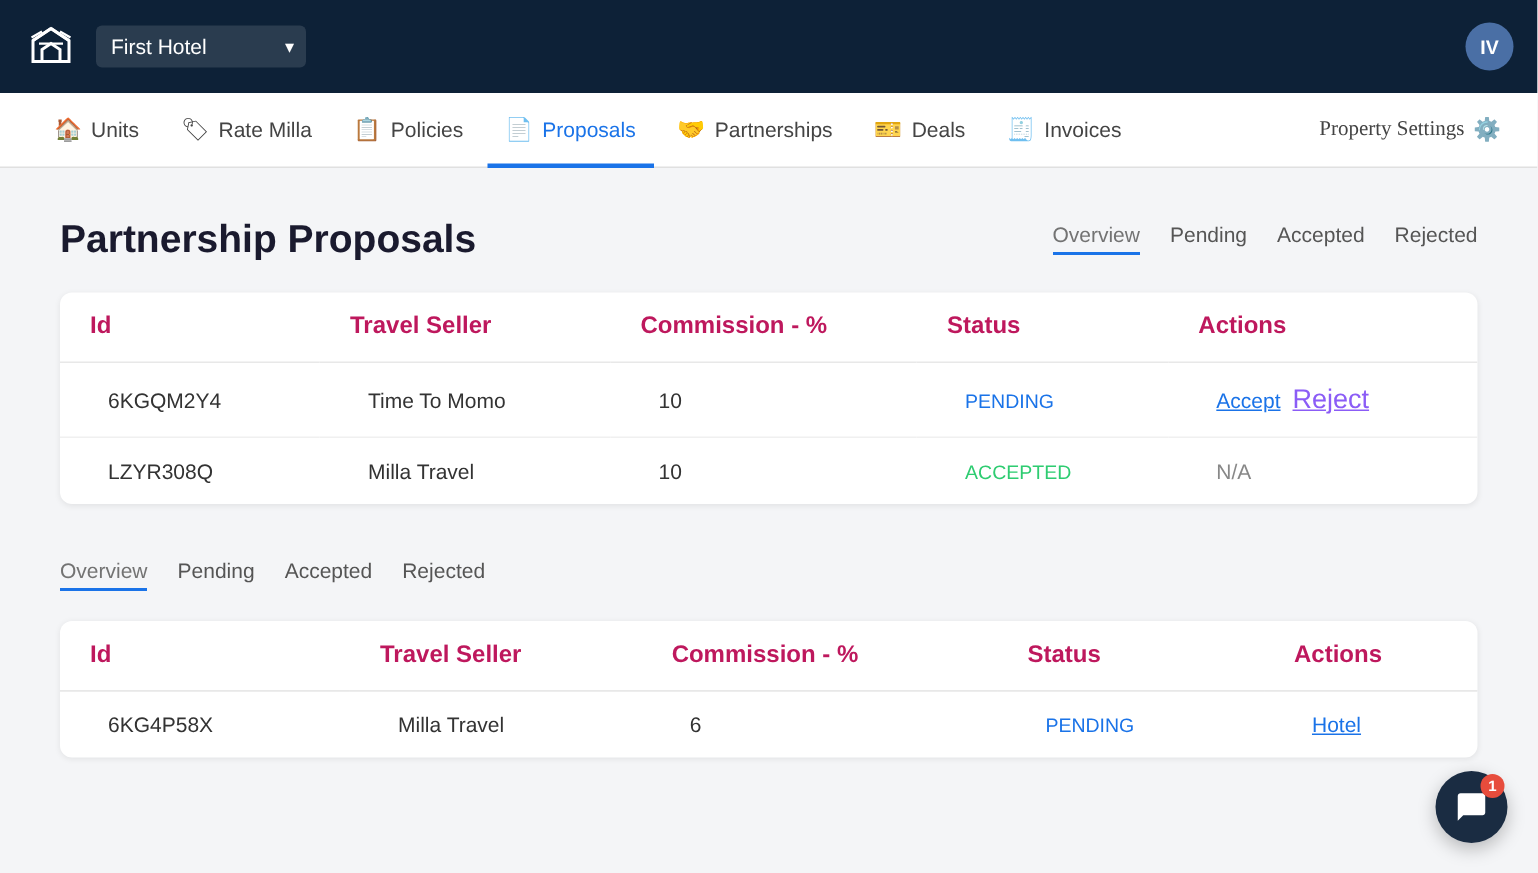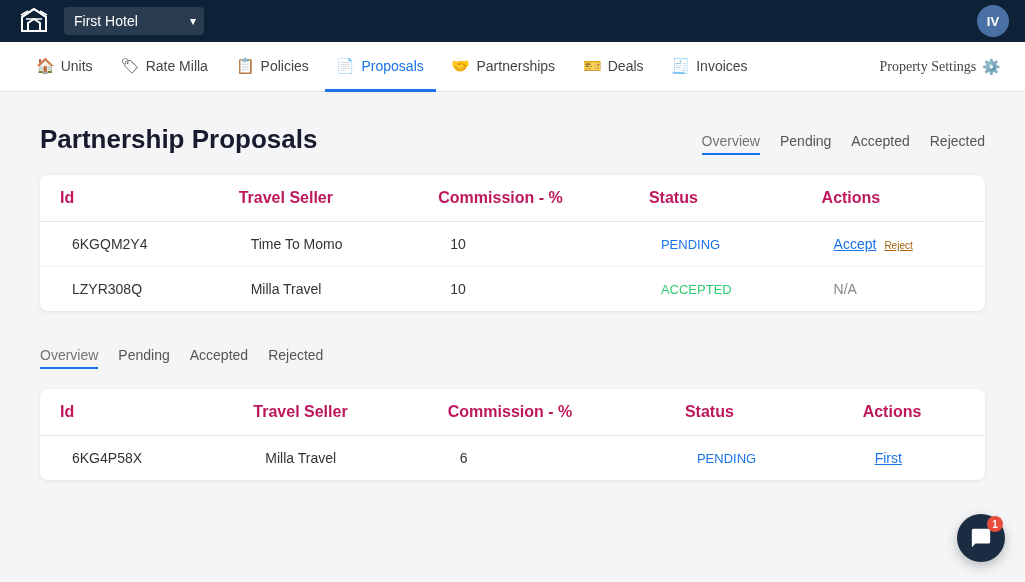--- a/index.html
+++ b/index.html
@@ -1,21 +1,21 @@
 <!DOCTYPE html>
 <html><head>
   <meta charset="utf-8">
   <style>
     * { box-sizing: border-box; margin: 0; padding: 0; }
     body { font-family: -apple-system, BlinkMacSystemFont, 'Segoe UI', sans-serif; background: #f4f5f7; min-height: 582px; }
 
     
     .topbar {
       background: #0d2137;
-      height: 42px;
+      height: 62px;
       display: flex;
       align-items: center;
       padding: 0 16px;
       justify-content: space-between;
     }
     .topbar-left { display: flex; align-items: center; gap: 12px; }
     .logo-icon {
       width: 36px; height: 36px;
       display: flex; align-items: center; justify-content: center;
     }
@@ -82,21 +82,21 @@
     .subnav-item .nav-icon { font-size: 15px; }
     .subnav-right { display: flex; align-items: center; gap: 6px; color: #444; font-size: 14px; cursor: pointer; font-family: Liberation Serif, serif; }
     .subnav-right .gear-icon { font-size: 15px; }
 
     
     .main { padding: 32px 40px; background: #f4f5f7; min-height: calc(582px - 100px); }
 
     
     .section { margin-bottom: 32px; }
     .section-header {
-      display: flex; align-items: flex-end; justify-content: space-between;
+      display: flex; align-items: flex-start; justify-content: space-between;
       margin-bottom: 20px;
     }
     .section-title { font-size: 26px; font-weight: 700; color: #1a1a2e; }
 
     
     .tab-group { display: flex; gap: 20px; align-items: center; padding-top: 4px; }
     .tab-item {
       font-size: 14px;
       color: #555;
       cursor: pointer;
@@ -128,21 +128,21 @@
     tbody tr { border-bottom: 1px solid #f0f0f0; }
     tbody tr:last-child { border-bottom: none; }
     tbody td {
       padding: 14px 32px;
       font-size: 14px;
       color: #333;
     }
     .status-pending { color: #1a73e8; font-weight: 500; font-size: 13px; }
     .status-accepted { color: #2ecc71; font-weight: 500; font-size: 13px; }
     .action-accept { color: #1a73e8; cursor: pointer; text-decoration: underline; font-size: 14px; margin-right: 8px; }
-    .action-reject { color: #a16207; cursor: pointer; text-decoration: underline; font-size: 10px; }
+    .action-reject { color: #8b5cf6; cursor: pointer; text-decoration: underline; font-size: 18px; }
     .action-view { color: #1a73e8; cursor: pointer; text-decoration: underline; font-size: 14px; }
     .action-na { color: #888; font-size: 14px; }
 
     
     .chat-btn {
       position: fixed;
       bottom: 20px; right: 20px;
       width: 48px; height: 48px;
       background: #1a2c42;
       border-radius: 50%;
@@ -287,21 +287,21 @@
             <th>Status</th>
             <th>Actions</th>
           </tr>
         </thead>
         <tbody id="dp-tbody">
         <tr>
     <td>6KG4P58X</td>
     <td>Milla Travel</td>
     <td>6</td>
     <td><span class="status-pending">PENDING</span></td>
-    <td><span class="action-view">First</span></td>
+    <td><span class="action-view">Hotel</span></td>
   </tr>
           </tbody>
       </table>
     </div>
   </div>
 
 </div>
 
 <div class="chat-btn">
   <svg class="chat-icon-svg" viewBox="0 0 24 24" fill="none" xmlns="http://www.w3.org/2000/svg">

